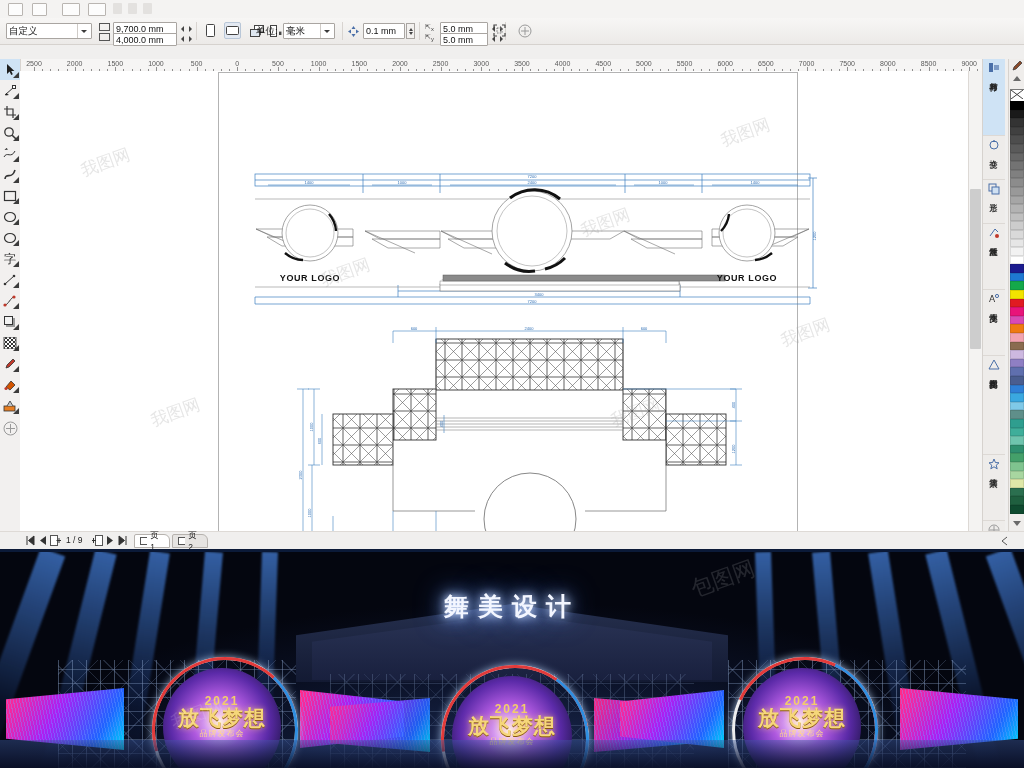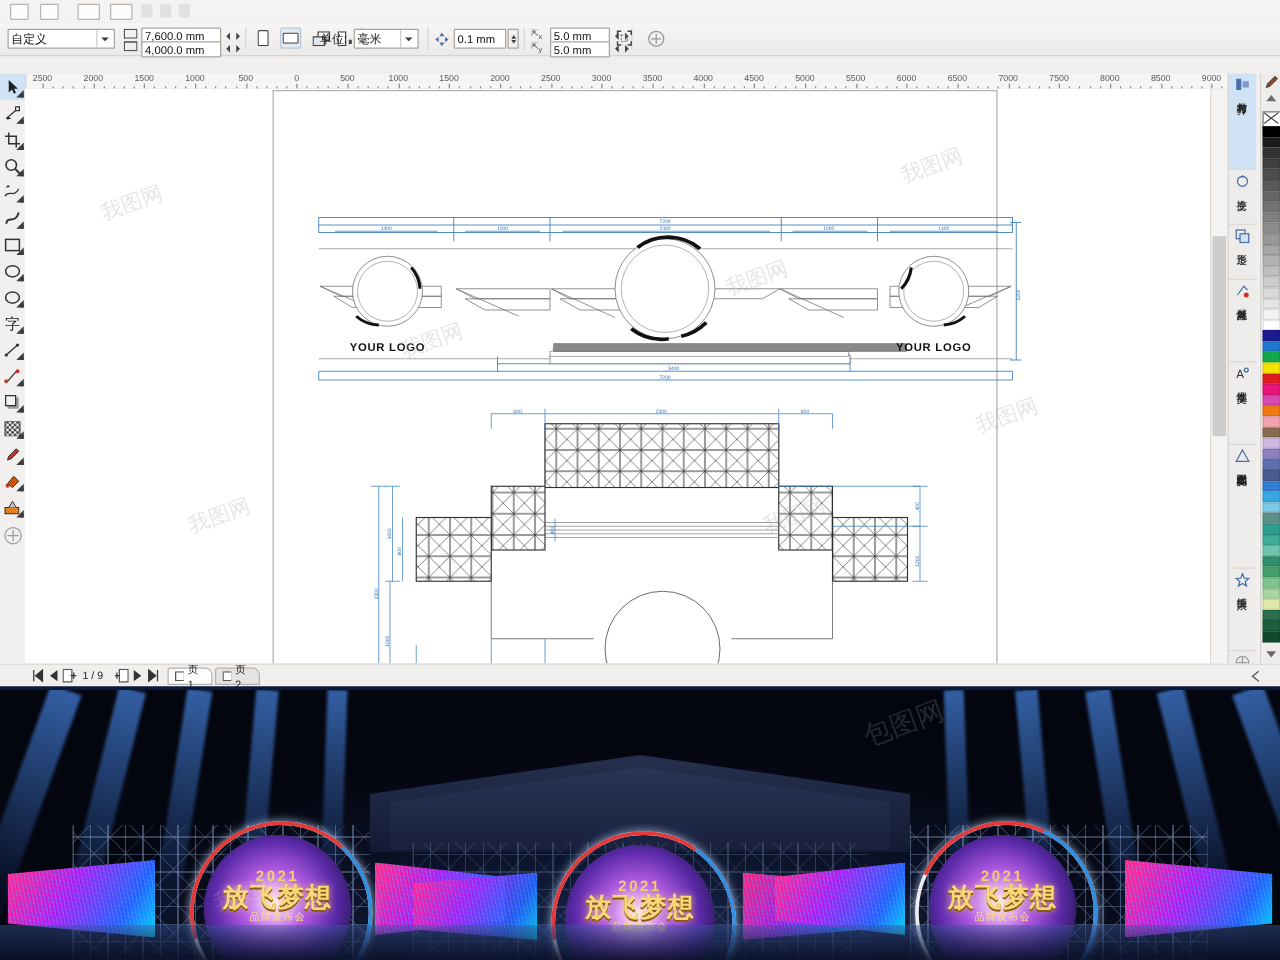--- a/index.html
+++ b/index.html
@@ -161,21 +161,21 @@
       <svg style="position:absolute;left:99px;top:5px" width="11" height="8">
         <rect x="0.5" y="0.5" width="10" height="7" fill="none" stroke="#555"></rect>
           <line x1="0.5" y1="0" x2="0.5" y2="8" stroke="#555"></line>
       </svg>
       <svg style="position:absolute;left:99px;top:15px" width="11" height="8">
         <rect x="0.5" y="0.5" width="10" height="7" fill="none" stroke="#555"></rect>
           <line x1="0" y1="0.5" x2="11" y2="0.5" stroke="#555"></line>
       </svg>
 
       <div class="ctl numbox" style="left:113px;top:4px;width:64px;">
-        <span class="v">7,600.0 mm</span>
+        <span class="v">9,700.0 mm</span>
       </div>
       <div class="ctl spin2" style="left:178px;top:5px;">
           <i class="l"></i>
           <i class="r"></i>
         </div>
 
       <div class="ctl numbox" style="left:113px;top:15px;width:64px;">
         <span class="v">4,000.0 mm</span>
       </div>
       <div class="ctl spin2" style="left:178px;top:15px;">
@@ -1016,20 +1016,21 @@
     <div class="beam" style="left:205px;top:0;width:18px;height:220px;transform:rotate(5deg);"></div>
     <div class="beam" style="left:262px;top:0;width:16px;height:200px;transform:rotate(2deg);"></div>
     <div class="beam" style="left:985px;top:0;width:26px;height:230px;transform:rotate(-20deg);"></div>
     <div class="beam" style="left:925px;top:0;width:22px;height:230px;transform:rotate(-14deg);"></div>
     <div class="beam" style="left:868px;top:0;width:20px;height:225px;transform:rotate(-9deg);"></div>
     <div class="beam" style="left:812px;top:0;width:18px;height:220px;transform:rotate(-5deg);"></div>
     <div class="beam" style="left:755px;top:0;width:16px;height:200px;transform:rotate(-2deg);"></div>
 
     <div class="roof"></div>
     <div class="roof-in"></div>
+    <div class="maintitle">舞美设计</div>
 
     <div class="truss" style="left:58px;top:108px;width:238px;height:108px;opacity:.75;"></div>
     <div class="truss" style="left:728px;top:108px;width:238px;height:108px;opacity:.75;"></div>
     <div class="truss" style="left:330px;top:122px;width:364px;height:94px;opacity:.45;"></div>
 
     <div class="wingpanel" style="left:62px;top:684px;width:0;height:0;"></div>
     <div class="wingpanel" style="left:6px;top:136px;width:118px;height:62px;clip-path:polygon(0% 18%,100% 0%,100% 100%,0% 82%);"></div>
     <div class="wingpanel" style="left:300px;top:138px;width:104px;height:58px;clip-path:polygon(0% 0%,100% 20%,100% 80%,0% 100%);"></div>
     <div class="ledcircle" style="left:163px;top:116px;width:118px;height:118px;"></div>
     <div class="ring" style="left:152px;top:105px;width:140px;height:140px;"></div>

